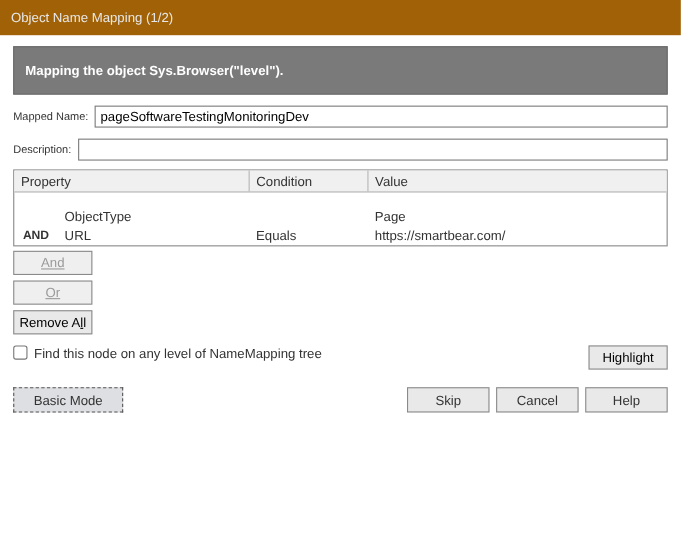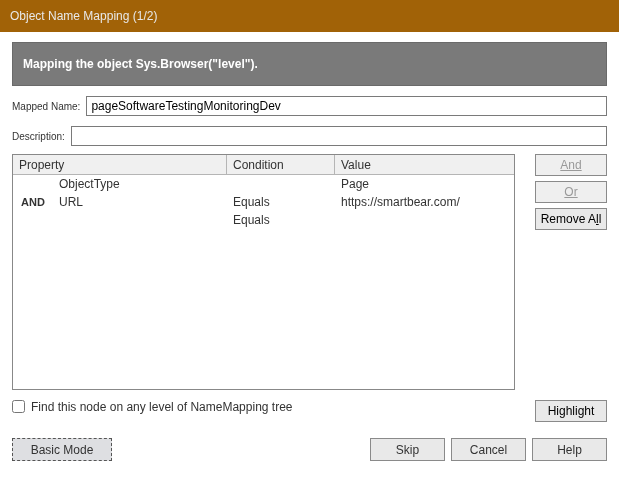--- a/index.html
+++ b/index.html
@@ -46,21 +46,22 @@
     flex: 1;
     height: 20px;
     border: 1px solid #7a7a7a;
     padding: 0 4px;
     font-size: 12px;
     font-family: inherit;
   }
   .main-area {
     display: flex;
     margin-top: 8px;
-    gap: 20px;
+    gap: 4px;
+    flex-direction: column;
   }
   .grid-box {
     flex: 1;
     border: 1px solid #888;
     height: 236px;
     background: #fff;
     display: flex;
     flex-direction: column;
   }
   .grid-header {
@@ -77,21 +78,21 @@
     display: flex;
     align-items: center;
   }
   .grid-header .col:last-child { border-right: none; }
   .col-prop { width: 214px; }
   .col-cond { width: 108px; }
   .col-val  { flex: 1; }
   .grid-body {
     flex: 1;
     overflow: auto;
-    padding-top: 0;
+    padding-top: 12px;
   }
   .grid-row {
     display: flex;
     height: 18px;
     font-size: 12px;
     align-items: center;
   }
   .grid-row .c {
     padding: 0 6px;
     white-space: nowrap;

